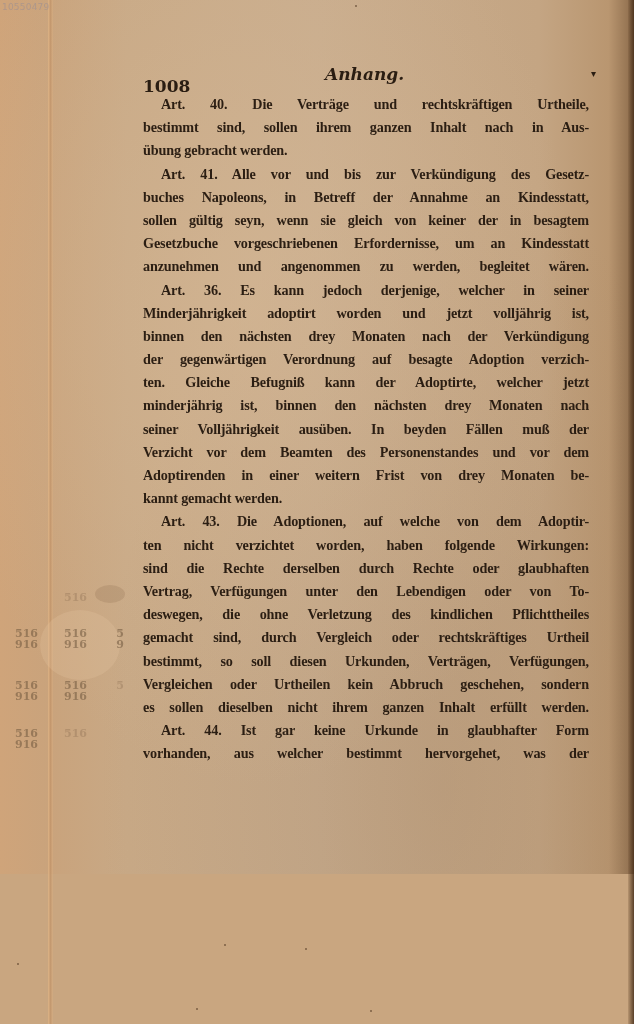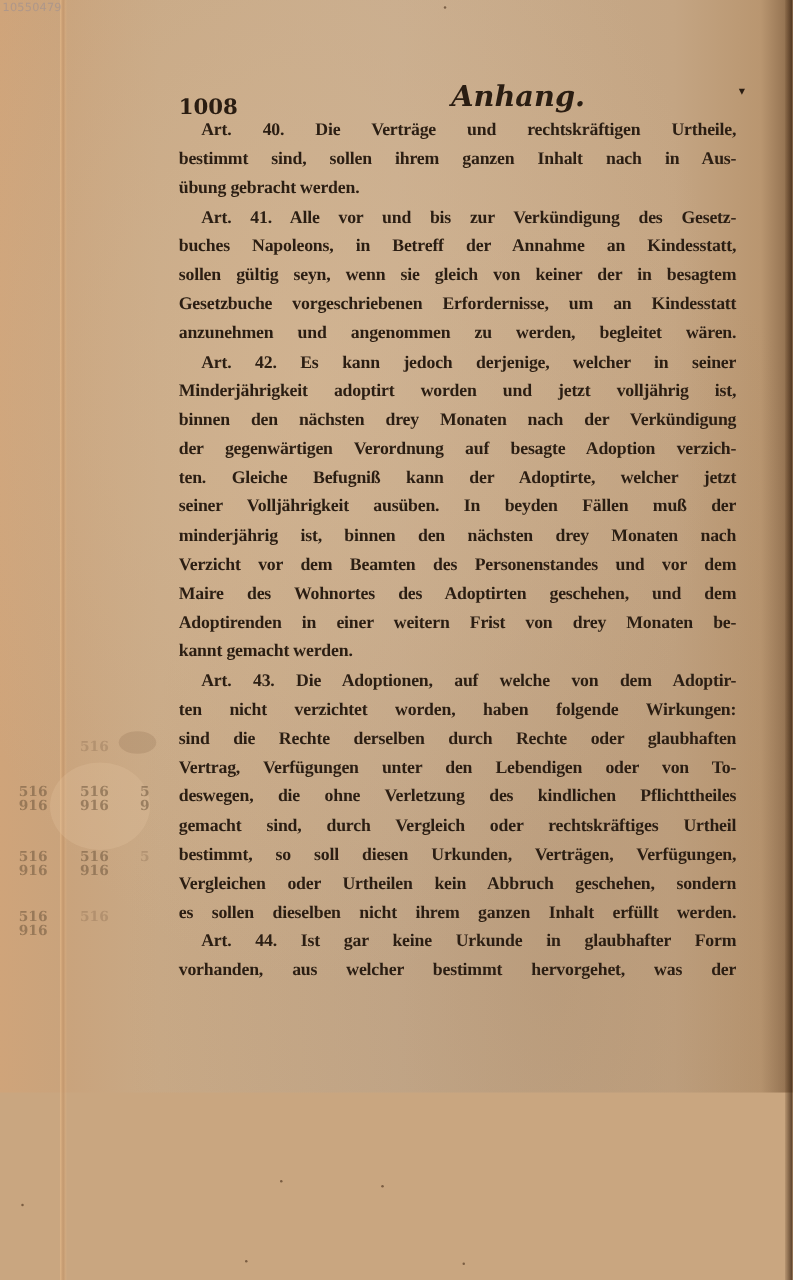--- a/index.html
+++ b/index.html
@@ -54,24 +54,23 @@
     }
     .page-number {
       position: absolute;
       left: 0; top: 12px;
       font-size: 17px;
       font-weight: bold;
     }
     .running-head {
       position: absolute;
       left: 182px; top: 0;
-      font-size: 23px;
+      font-size: 17px;
       font-style: italic;
       font-weight: bold;
-      margin-left: 36px;
     }
     .header-mark {
       position: absolute;
       right: 2px; top: 4px;
       font-size: 10px;
     }
     .body-text {
       position: absolute;
       top: 93px;
       left: 143px;
@@ -96,21 +95,21 @@
     .line.indent {
       padding-left: 18px;
     }
     .bleed {
       position: absolute;
       font-family: "DejaVu Serif", serif;
       font-weight: bold;
       color: rgba(110,85,60,0.55);
       font-size: 11px;
       line-height: 11px;
-      text-align: left;
+      text-align: right;
       width: 22px;
     }
     .bleed-faint {
       color: rgba(110,85,60,0.25);
     }
     .stain {
       position: absolute;
       border-radius: 50%;
       background: rgba(120,90,60,0.18);
     }
@@ -158,29 +157,28 @@
 
   <div class="body-text" id="body-text">
       <span class="line indent">Art. 40. Die Verträge und rechtskräftigen Urtheile,</span>
       <span class="line">bestimmt sind, sollen ihrem ganzen Inhalt nach in Aus-</span>
       <span class="line last">übung gebracht werden.</span>
       <span class="line indent">Art. 41. Alle vor und bis zur Verkündigung des Gesetz-</span>
       <span class="line">buches Napoleons, in Betreff der Annahme an Kindesstatt,</span>
       <span class="line">sollen gültig seyn, wenn sie gleich von keiner der in besagtem</span>
       <span class="line">Gesetzbuche vorgeschriebenen Erfordernisse, um an Kindesstatt</span>
       <span class="line">anzunehmen und angenommen zu werden, begleitet wären.</span>
-      <span class="line indent">Art. 42. Es kann jedoch derjenige, welcher in seiner</span>
+      <span class="line indent">Art. 36. Es kann jedoch derjenige, welcher in seiner</span>
       <span class="line">Minderjährigkeit adoptirt worden und jetzt volljährig ist,</span>
       <span class="line">binnen den nächsten drey Monaten nach der Verkündigung</span>
       <span class="line">der gegenwärtigen Verordnung auf besagte Adoption verzich-</span>
       <span class="line">ten. Gleiche Befugniß kann der Adoptirte, welcher jetzt</span>
+      <span class="line">minderjährig ist, binnen den nächsten drey Monaten nach</span>
       <span class="line">seiner Volljährigkeit ausüben. In beyden Fällen muß der</span>
-      <span class="line">minderjährig ist, binnen den nächsten drey Monaten nach</span>
       <span class="line">Verzicht vor dem Beamten des Personenstandes und vor dem</span>
-      <span class="line">Maire des Wohnortes des Adoptirten geschehen, und dem</span>
       <span class="line">Adoptirenden in einer weitern Frist von drey Monaten be-</span>
       <span class="line last">kannt gemacht werden.</span>
       <span class="line indent">Art. 43. Die Adoptionen, auf welche von dem Adoptir-</span>
       <span class="line">ten nicht verzichtet worden, haben folgende Wirkungen:</span>
       <span class="line">sind die Rechte derselben durch Rechte oder glaubhaften</span>
       <span class="line">Vertrag, Verfügungen unter den Lebendigen oder von To-</span>
       <span class="line">deswegen, die ohne Verletzung des kindlichen Pflichttheiles</span>
       <span class="line">gemacht sind, durch Vergleich oder rechtskräftiges Urtheil</span>
       <span class="line">bestimmt, so soll diesen Urkunden, Verträgen, Verfügungen,</span>
       <span class="line">Vergleichen oder Urtheilen kein Abbruch geschehen, sondern</span>

